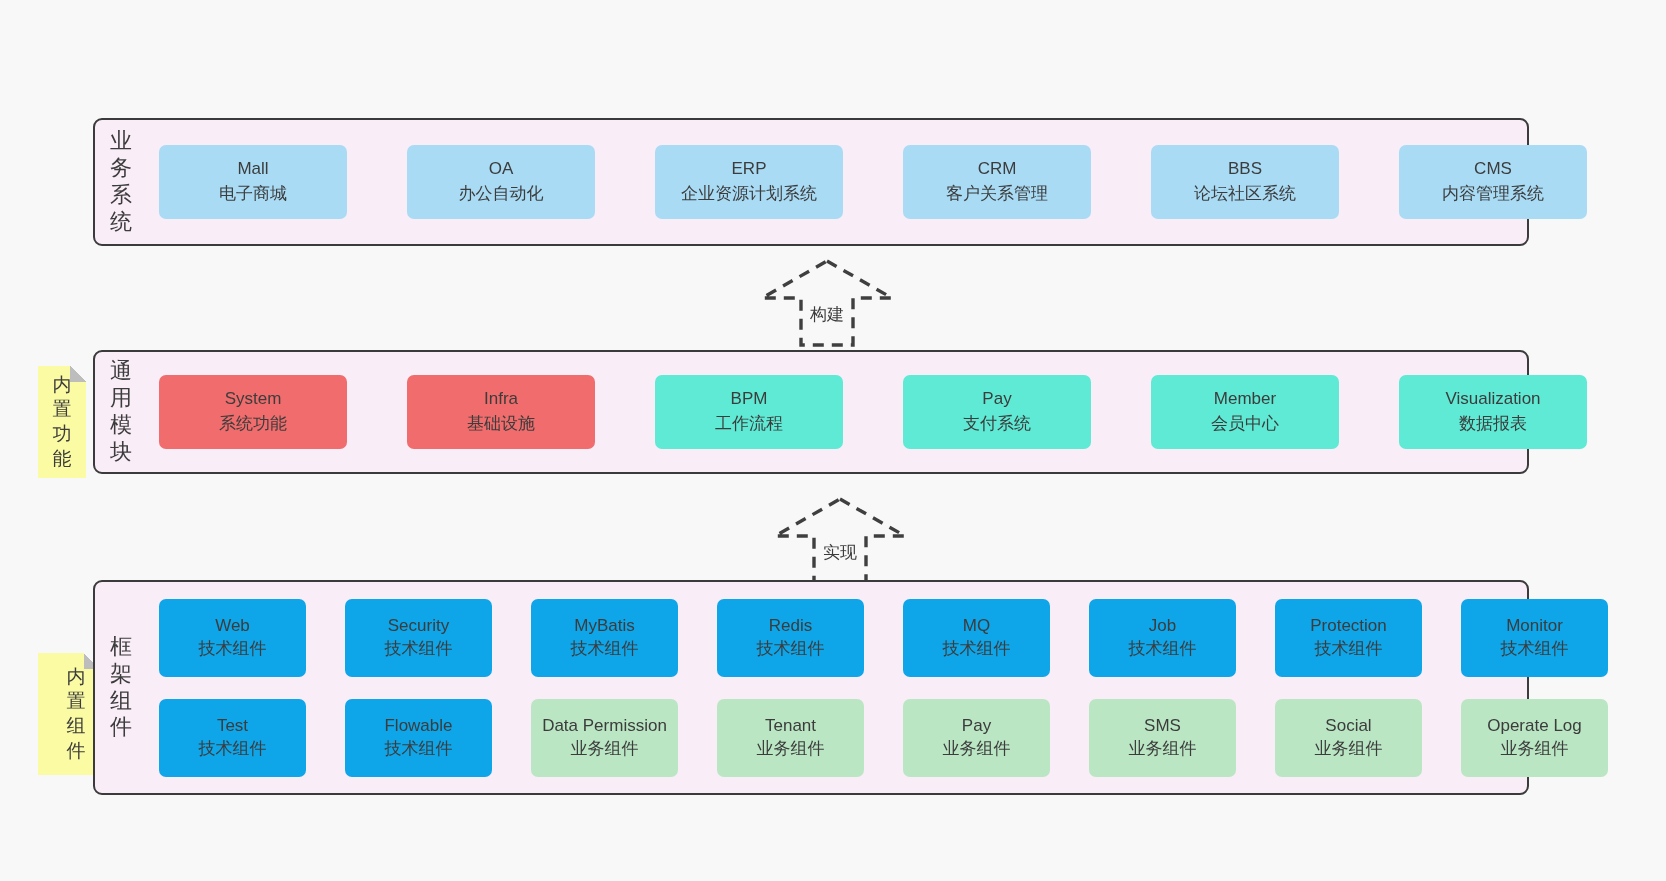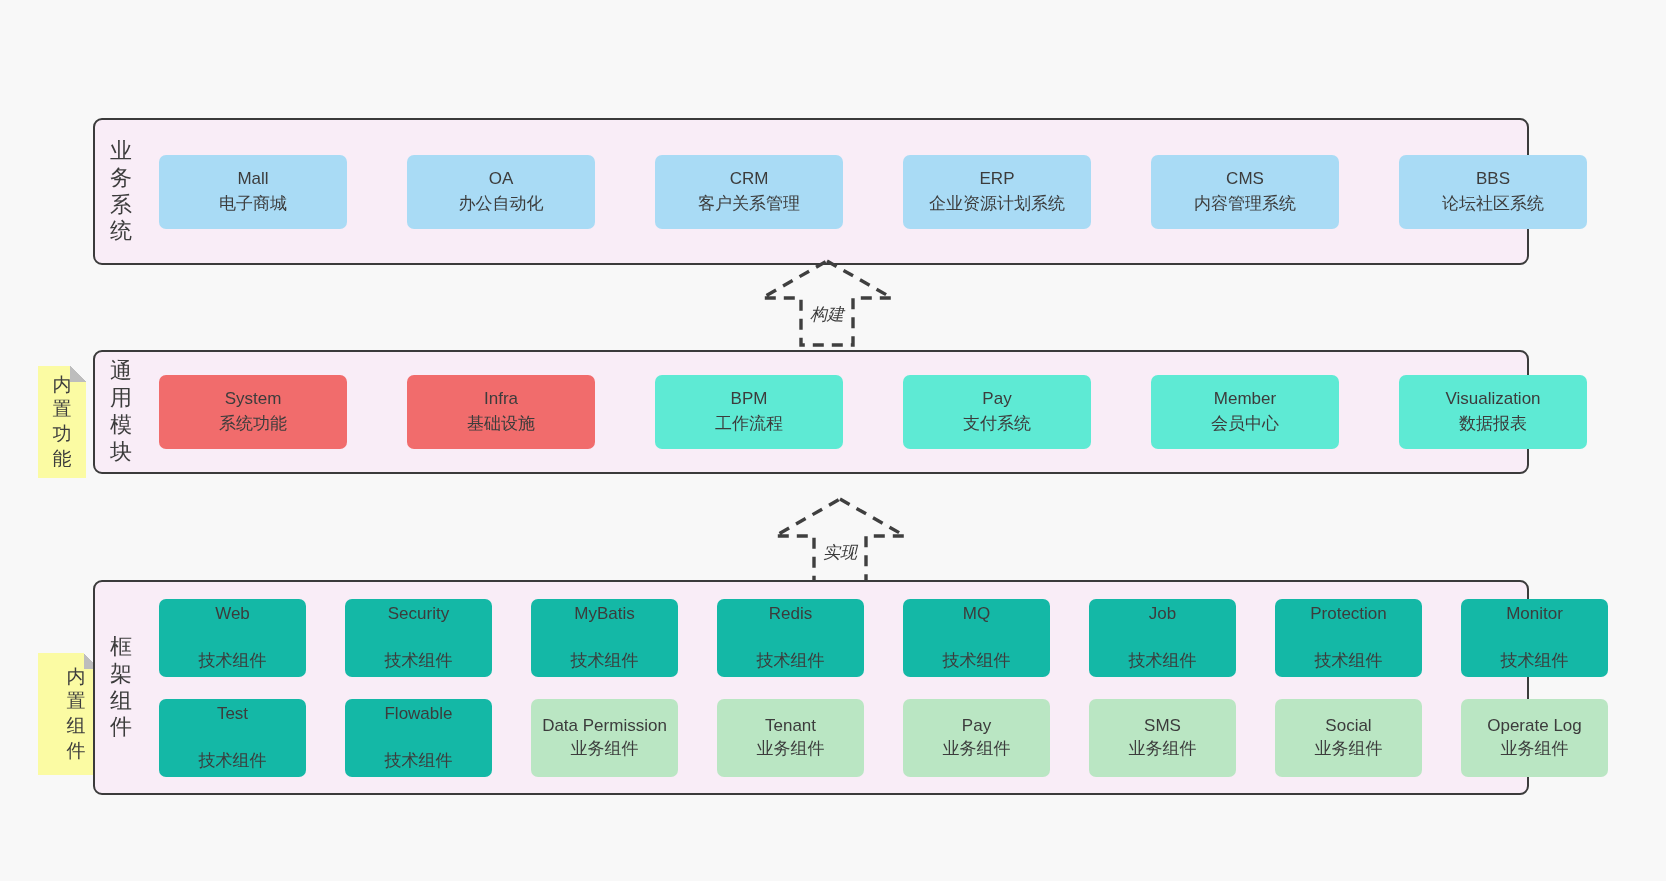--- a/index.html
+++ b/index.html
@@ -7,94 +7,94 @@
     width:1666px;height:881px;position:relative;overflow:hidden;
     background:#f8f8f8;
     font-family:"Liberation Sans","DejaVu Sans",sans-serif;
     color:#3c3c3c;
   }
   .layer{
     position:absolute;left:93px;width:1436px;
     background:#f9edf7;border:2px solid #3b3b3b;border-radius:9px;
     display:flex;align-items:center;box-sizing:border-box;
   }
-  .layer-1{top:118px;height:147px;}
+  .layer-1{top:118px;height:128px;}
   .layer-2{top:350px;height:124px;}
   .layer-3{top:580px;height:215px;}
   .vlabel{
     width:52px;flex:0 0 52px;display:flex;justify-content:center;
     font-size:22px;line-height:1.22;letter-spacing:0;
   }
   .vlabel span{width:1em;word-break:break-all;text-align:center;display:block;}
   .boxes-row{flex:1;display:flex;align-items:center;gap:48px;padding-right:20px;}
   .box{
     border-radius:7px;display:flex;flex-direction:column;justify-content:center;
     align-items:center;text-align:center;box-sizing:border-box;
     font-size:17px;line-height:1.45;padding:4px 10px;margin-left:12px;
   }
   .w188{width:188px;flex:0 0 188px;height:74px;}
   .w147{width:147px;flex:0 0 147px;height:78px;line-height:1.32;}
   .blue{background:#a9dbf5;}
   .red{background:#f16c6c;}
   .pink{background:#5eead4;}
-  .green{background:#14b8a6;justify-content:space-between;}
+  .green{background:#0ea5e9;}
   .lightgreen{background:#bae6c3;}
   .grid-rows{flex:1;display:flex;flex-direction:column;gap:22px;padding-right:18px;}
   .grid-row{display:flex;gap:27px;}
   .sticky{
     position:absolute;left:38px;width:48px;background:#fbfba3;
     display:flex;align-items:center;justify-content:center;
   }
   .sticky-mid{top:366px;height:112px;}
   .sticky-bottom{top:653px;height:122px;padding-left:14px;}
   .sticky-text{width:1em;word-break:break-all;text-align:center;font-size:19px;line-height:1.3;}
   .sticky .fold{
     position:absolute;top:0;right:0;width:16px;height:16px;
     background:linear-gradient(225deg,#f8f8f8 0 50%,#bdbdbd 50% 100%);
   }
   .arrow{position:absolute;width:136px;height:90px;}
   .arrow-build{left:759px;top:258px;}
   .arrow-implement{left:772px;top:496px;}
   .arrow svg{position:absolute;left:0;top:0;}
   .arrow-label{
     position:absolute;left:50%;top:62%;transform:translate(-50%,-50%);
-    background:#f8f8f8;padding:2px 3px;font-size:17px;white-space:nowrap;font-style:italic;
+    background:#f8f8f8;padding:2px 3px;font-size:17px;white-space:nowrap;
   }
 </style>
 </head>
 <body>
 
 <div class="layer layer-1">
   <div class="vlabel">
       <span>业务系统</span>
     </div>
   <div class="boxes-row">
     <div class="box blue w188">
       <div>Mall</div>
       <div>电子商城</div>
     </div>
     <div class="box blue w188">
       <div>OA</div>
       <div>办公自动化</div>
     </div>
     <div class="box blue w188">
+      <div>ERP</div>
+      <div>企业资源计划系统</div>
+    </div>
+    <div class="box blue w188">
       <div>CRM</div>
       <div>客户关系管理</div>
     </div>
     <div class="box blue w188">
-      <div>ERP</div>
-      <div>企业资源计划系统</div>
+      <div>BBS</div>
+      <div>论坛社区系统</div>
     </div>
     <div class="box blue w188">
       <div>CMS</div>
       <div>内容管理系统</div>
-    </div>
-    <div class="box blue w188">
-      <div>BBS</div>
-      <div>论坛社区系统</div>
     </div>
   </div>
 </div>
 
 <div class="arrow arrow-build">
   <svg width="136" height="90" viewBox="0 0 136 90">
     <polygon points="68,3 133,40 94,40 94,87 42,87 42,40 3,40" fill="none" stroke="#3f3f3f" stroke-width="3.4" stroke-dasharray="11,8"></polygon>
   </svg>
   <div class="arrow-label">构建</div>
 </div>

